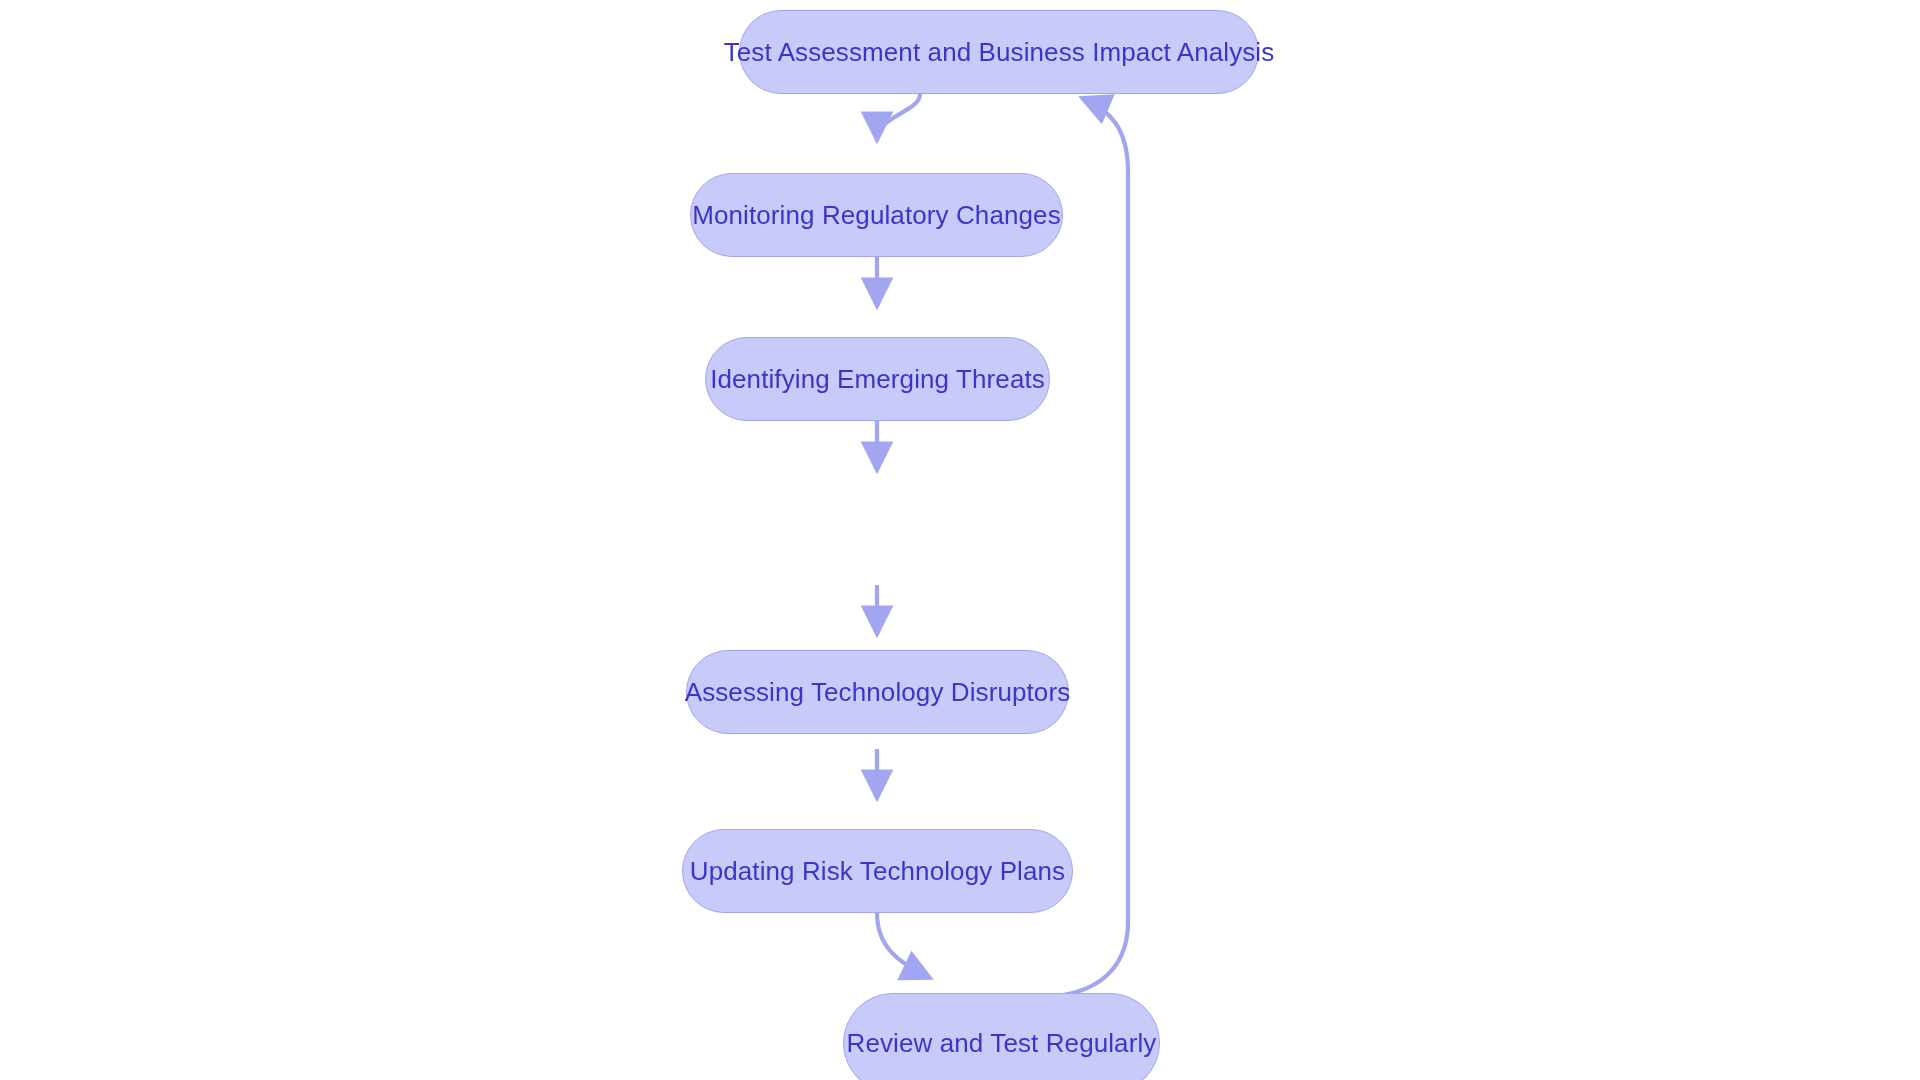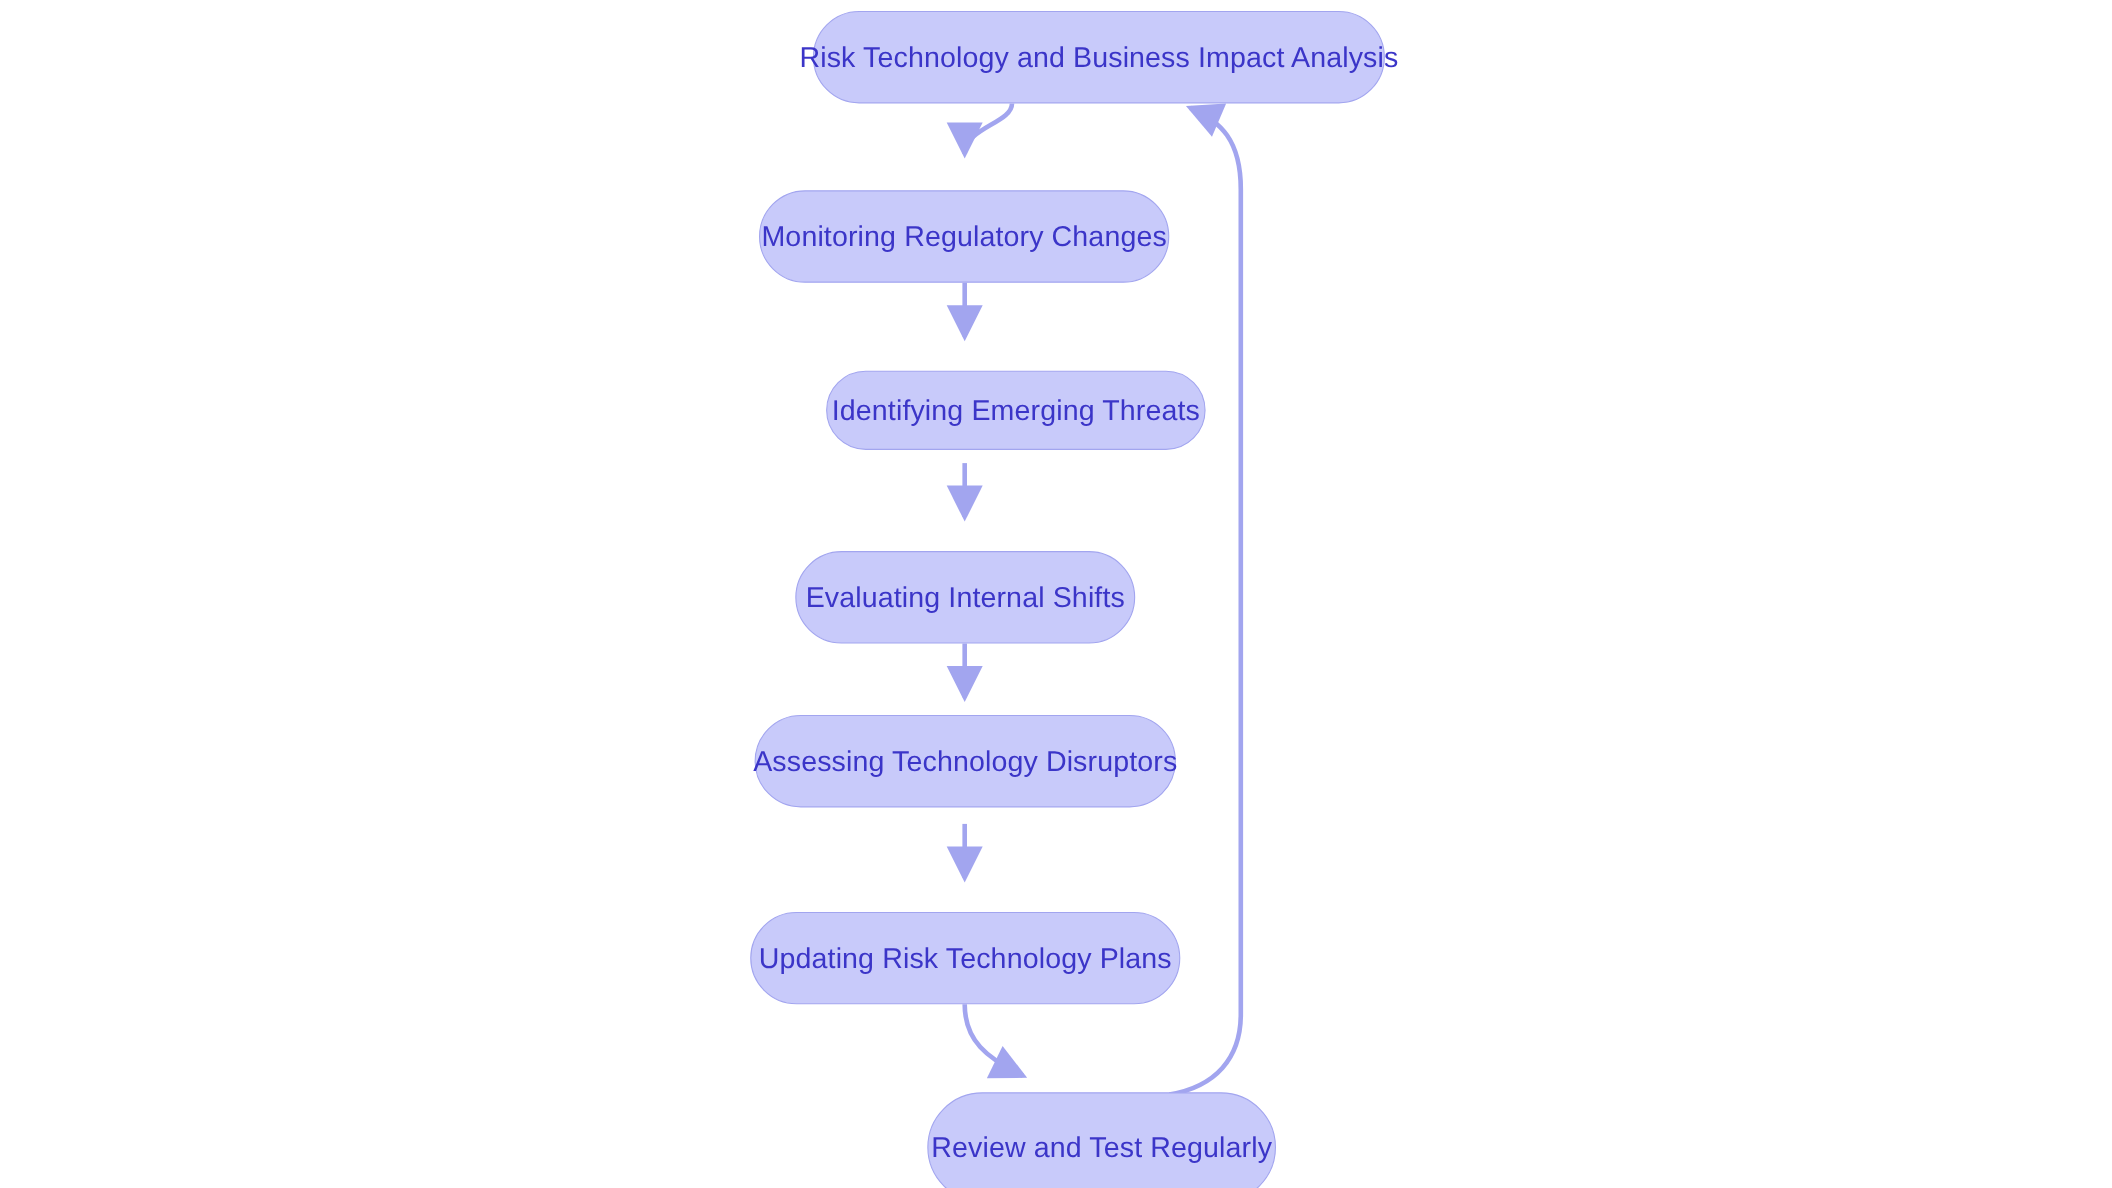--- a/index.html
+++ b/index.html
@@ -69,34 +69,31 @@
     <path d="M 877 585 L 877 634" fill="none" stroke="#a2a5ef" stroke-width="4.2" marker-end="url(#arrowhead)"></path>
 
     <path d="M 877 749 L 877 798" fill="none" stroke="#a2a5ef" stroke-width="4.2" marker-end="url(#arrowhead)"></path>
 
     <path d="M 877 913 C 877 946, 897 962, 930 978" fill="none" stroke="#a2a5ef" stroke-width="4.2" marker-end="url(#arrowhead)"></path>
 
     <path d="M 1063 995 C 1105 988, 1128 962, 1128 922 L 1128 172 C 1128 128, 1110 110, 1082 98" fill="none" stroke="#a2a5ef" stroke-width="4.2" marker-end="url(#arrowhead)"></path>
   </svg>
 
   <div class="flow-node" style="left:739px; top:10px; width:520px; height:84px;">
-    <span class="node-label">Risk Technology and Business Impact Analysis</span>
+    <span class="node-label">Test Assessment and Business Impact Analysis</span>
   </div>
 
   <div class="flow-node" style="left:690px; top:173px; width:373px; height:84px;text-align:center;">
     <span class="node-label">Monitoring Regulatory Changes</span>
   </div>
 
-  <div class="flow-node" style="left:705px; top:337px; width:345px; height:72px;margin-left:46px;">
+  <div class="flow-node" style="left:705px; top:337px; width:345px; height:84px;">
     <span class="node-label">Identifying Emerging Threats</span>
   </div>
 
-  <div class="flow-node" style="left:723px; top:501px; width:309px; height:84px;">
-    <span class="node-label">Evaluating Internal Shifts</span>
-  </div>
 
   <div class="flow-node" style="left:686px; top:650px; width:383px; height:84px;">
     <span class="node-label">Assessing Technology Disruptors</span>
   </div>
 
   <div class="flow-node" style="left:682px; top:829px; width:391px; height:84px;">
     <span class="node-label">Updating Risk Technology Plans</span>
   </div>
 
   <div class="flow-node" style="left:843px; top:993px; width:317px; height:100px;">

